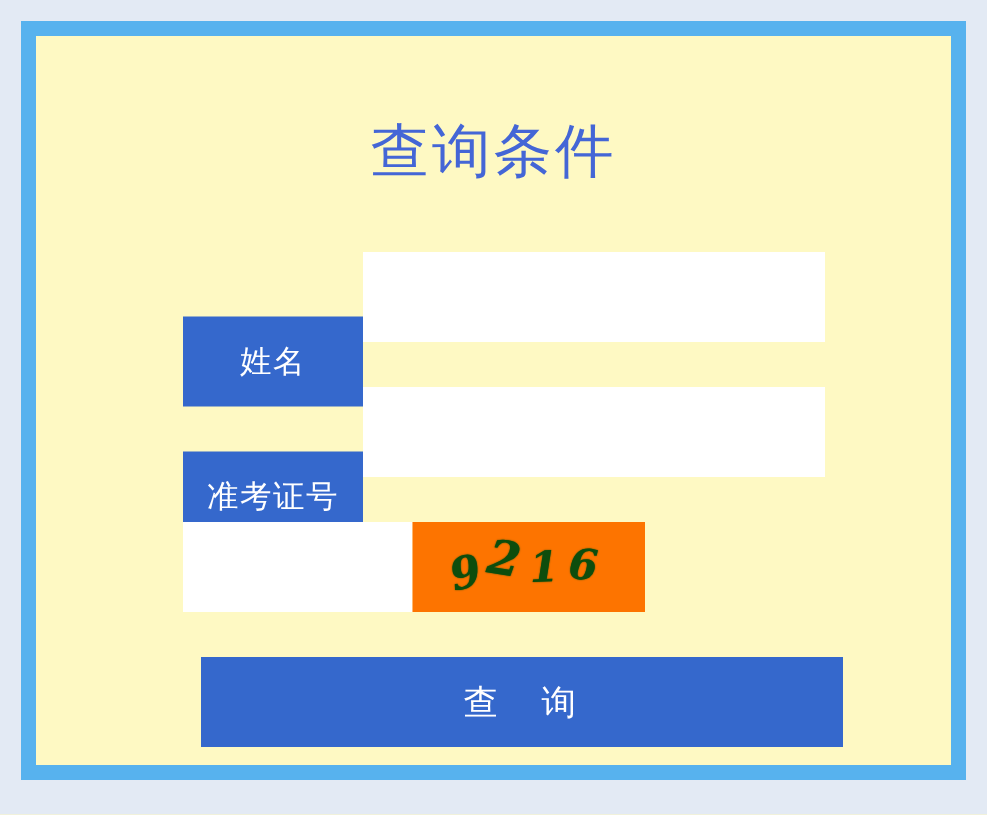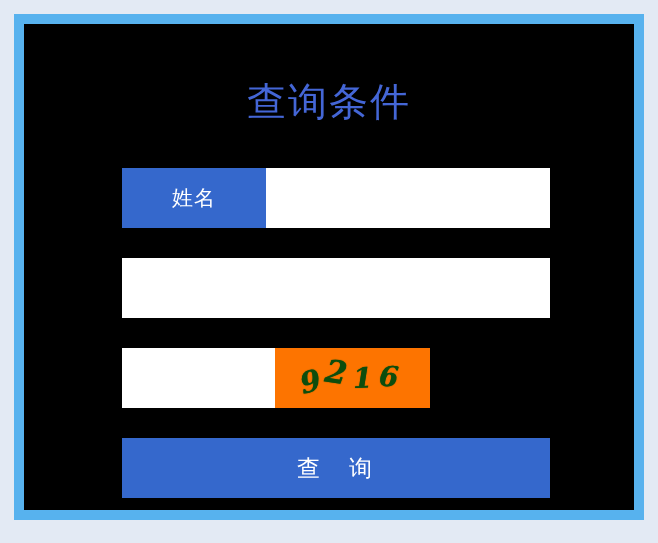--- a/index.html
+++ b/index.html
@@ -17,21 +17,21 @@
 
   
   #page-frame {
     position: absolute;
     left: 14px;
     top: 14px;
     width: 630px;
     height: 506px;
     box-sizing: border-box;
     border: 10px solid #57b2ee;
-    background: #000000;
+    background: #fef9c3;
   }
 
   
   #page-title {
     position: absolute;
     left: 0;
     top: 54px;
     width: 100%;
     text-align: center;
     color: #4466d6;
@@ -54,32 +54,33 @@
   .form-row {
     position: relative;
     display: flex;
     align-items: stretch;
     width: 428px;
     height: 60px;
     margin-bottom: 30px;
   }
 
   .field-label {
-    width: 144px;
+    width: 120px;
     height: 60px;
     box-sizing: border-box;
     background: #3568cc;
     color: #ffffff;
     font-size: 21px;
     display: flex;
     align-items: center;
     justify-content: center;
     letter-spacing: 1px;
     white-space: nowrap;
     user-select: none;
+    margin-top: 43px;
   }
 
   .field-input {
     flex: 1 1 auto;
     height: 60px;
     box-sizing: border-box;
     background: #ffffff;
     border: 0;
     outline: 0;
     margin: 0;
@@ -132,38 +133,39 @@
     height: 60px;
     box-sizing: border-box;
     background: #3568cc;
     border: 0;
     color: #ffffff;
     font-size: 23px;
     letter-spacing: 3px;
     cursor: pointer;
     font-family: "DejaVu Sans", "Liberation Sans", sans-serif;
     padding: 0;
-    margin: 0;
+    margin: 12px;
   }
 </style>
 </head>
 <body>
 
 <div id="page-frame">
 
   <div id="page-title">查询条件</div>
 
   <form id="query-form">
 
     <div class="form-row">
       <div class="field-label">姓名</div>
       <input class="field-input" type="text" placeholder="" style="">
     </div>
 
     <div class="form-row">
+      <div class="field-label">准考证号</div>
       <input class="field-input" type="text" placeholder="" style="">
     </div>
 
     <div class="form-row row-captcha">
       <input class="field-input" type="text" placeholder="" style="">
       <div class="captcha-image">
         <div class="captcha-text">
           <span class="c1">9</span><span class="c2">2</span><span class="c3">1</span><span class="c4">6</span>
         </div>
       </div>

